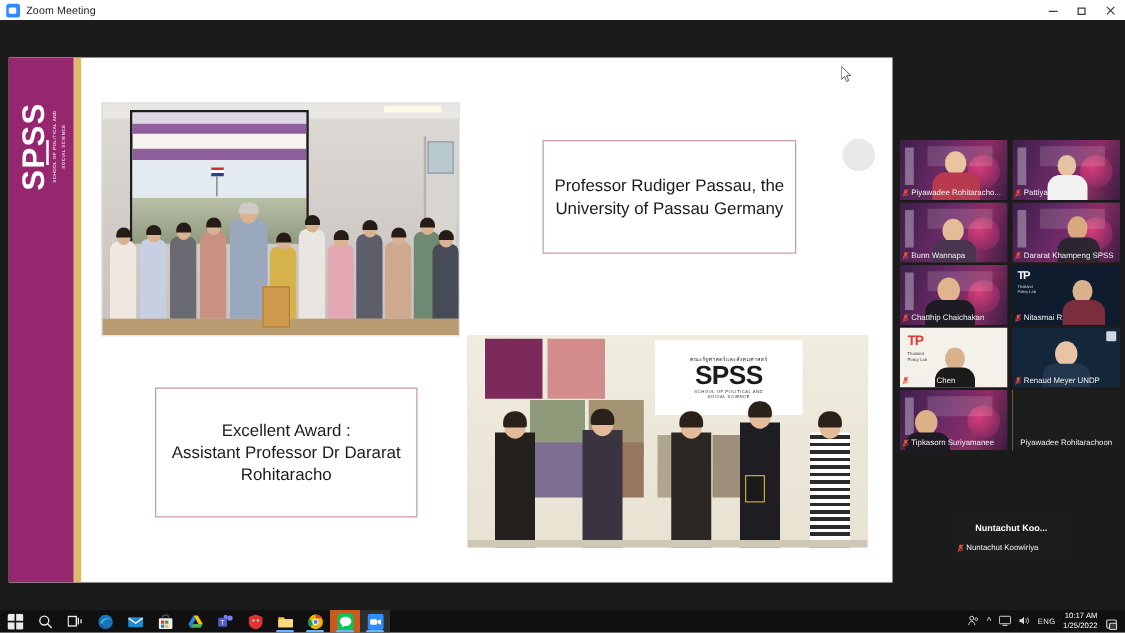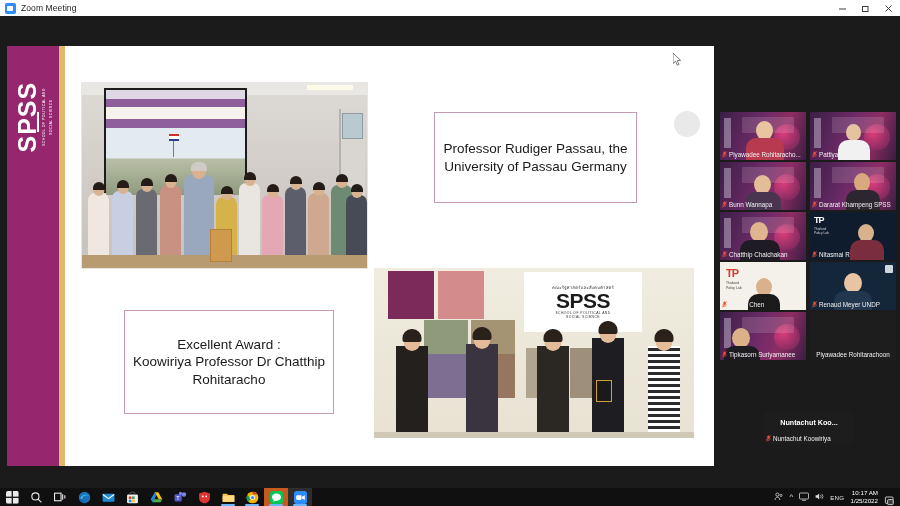--- a/index.html
+++ b/index.html
@@ -364,21 +364,21 @@
     <div class="tbox tbox1">
       <div class="tbox-inner">
         <div>Professor Rudiger Passau, the</div>
         <div>University of Passau Germany</div>
       </div>
     </div>
 
     <div class="tbox tbox2">
       <div class="tbox-inner">
         <div>Excellent Award :</div>
-        <div>Koowiriya Professor Dr Chatthip</div>
+        <div>Assistant Professor Dr Dararat</div>
         <div>Rohitaracho</div>
       </div>
     </div>
   </div>
 
   <svg class="cursor" viewBox="0 0 9 13">
     <polygon points="0,0 0,10.5 2.6,8.2 4.3,12.2 6,11.4 4.3,7.6 7.6,7.4" fill="#ffffff" stroke="#444" stroke-width=".7"></polygon>
   </svg>
 
   <div class="side">

